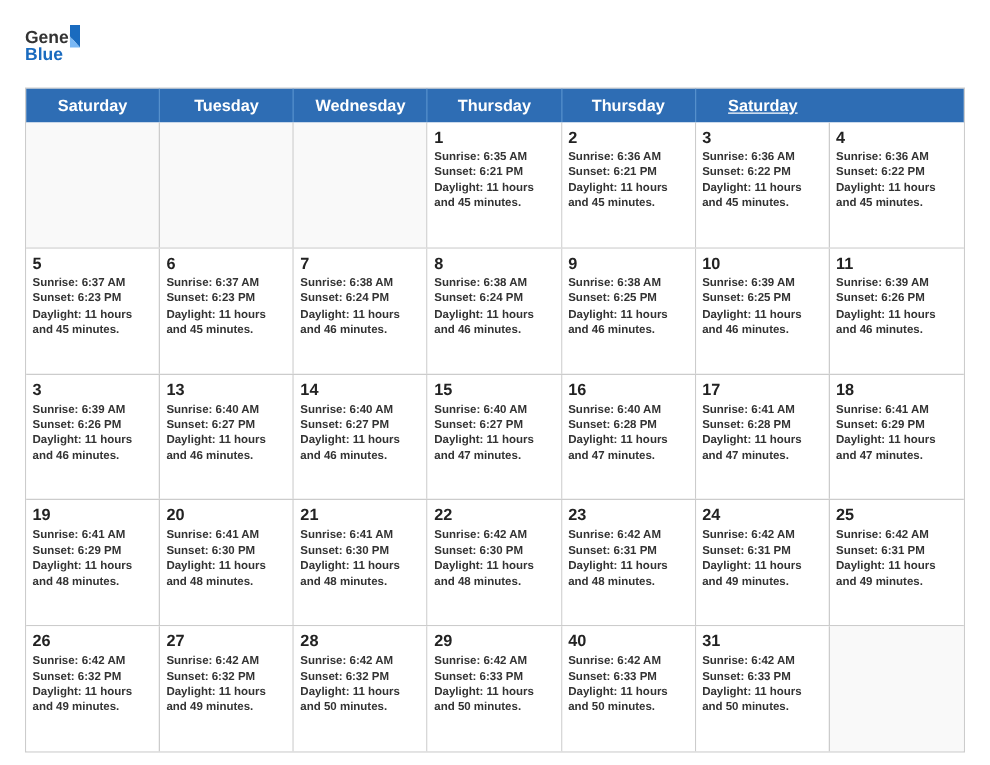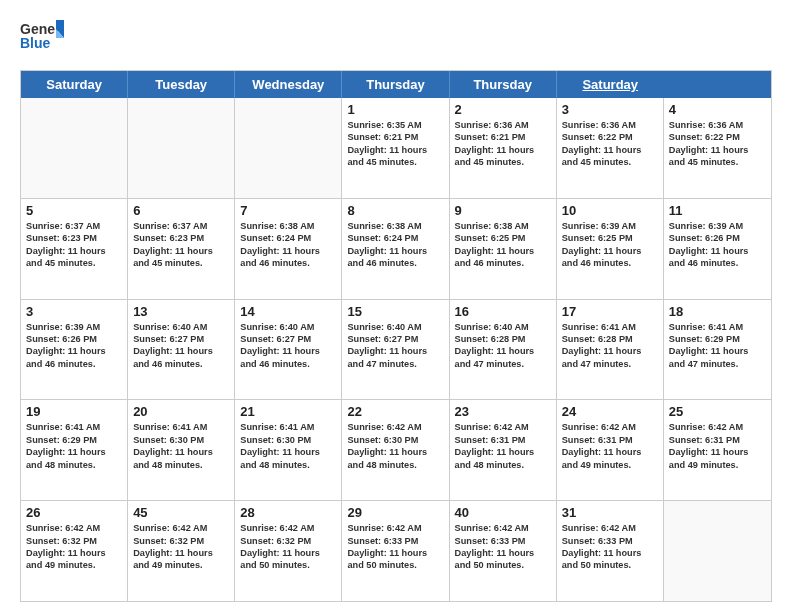--- a/index.html
+++ b/index.html
@@ -289,21 +289,21 @@
           </div>
         </div>
         <div class="calendar-week">
           <div class="calendar-cell">
             <div class="cell-day">26</div>
             <div class="cell-info" style="white-space: pre-line;">Sunrise: 6:42 AM
 Sunset: 6:32 PM
 Daylight: 11 hours and 49 minutes.</div>
           </div>
           <div class="calendar-cell">
-            <div class="cell-day">45</div>
+            <div class="cell-day">27</div>
             <div class="cell-info" style="white-space: pre-line;">Sunrise: 6:42 AM
 Sunset: 6:32 PM
 Daylight: 11 hours and 49 minutes.</div>
           </div>
           <div class="calendar-cell">
             <div class="cell-day">28</div>
             <div class="cell-info" style="white-space: pre-line;">Sunrise: 6:42 AM
 Sunset: 6:32 PM
 Daylight: 11 hours and 50 minutes.</div>
           </div>

